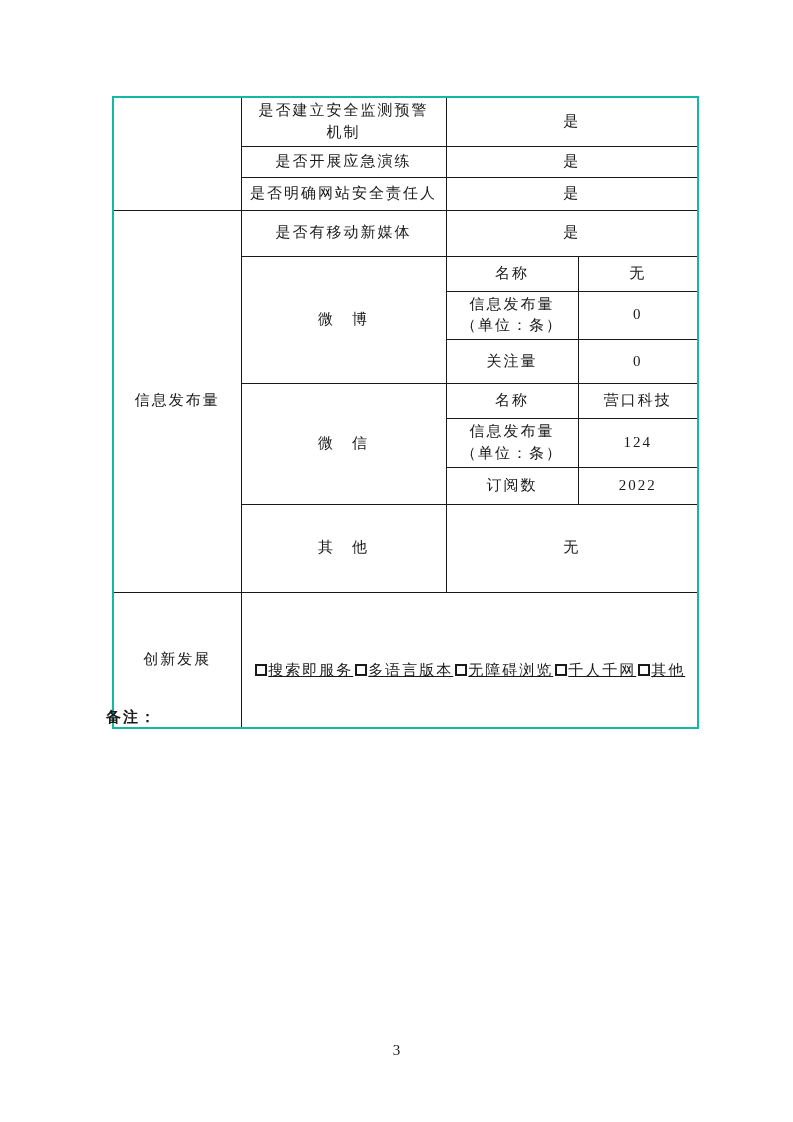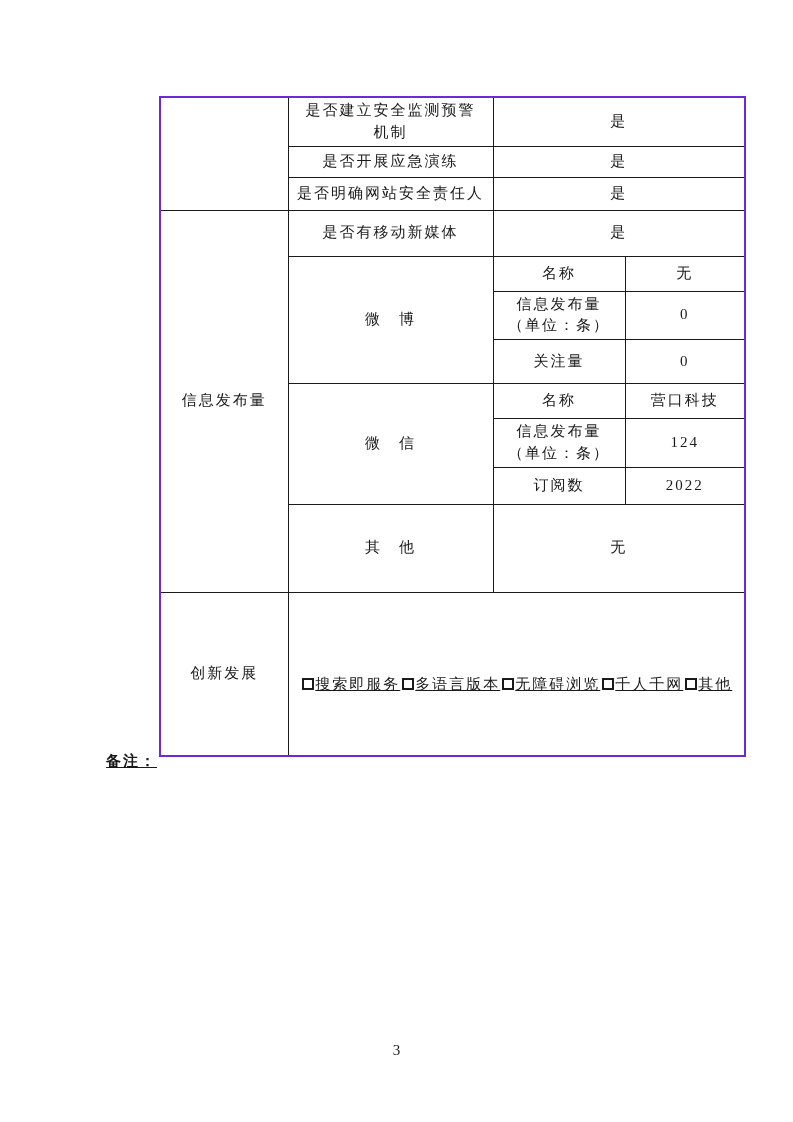--- a/index.html
+++ b/index.html
@@ -12,22 +12,21 @@
     background: #ffffff;
     overflow: hidden;
   }
   table.report {
     position: absolute;
     left: 112px;
     top: 96px;
     width: 585px;
     border-collapse: collapse;
     table-layout: fixed;
-    border: 2px solid #6d28d9;
-    margin-left: 47px;
+    border: 2px solid #14b8a6;
   }
   table.report td {
     border: 1px solid #1a1a1a;
     text-align: center;
     vertical-align: middle;
     font-size: 15px;
     letter-spacing: 2px;
     line-height: 1.45;
     padding: 2px 4px;
     white-space: pre-line;
@@ -48,25 +47,24 @@
     width: 12px;
     height: 12px;
     border: 2px solid #1a1a1a;
     background: #ffffff;
     vertical-align: -1px;
     margin: 0 1px 0 2px;
   }
   .remarks {
     position: absolute;
     left: 106px;
-    top: 752px;
+    top: 708px;
     font-size: 15px;
     font-weight: bold;
     letter-spacing: 2px;
-    text-decoration: underline;
   }
   .page-number {
     position: absolute;
     left: 0;
     top: 1042px;
     width: 100%;
     text-align: center;
     font-size: 15px;
   }
 </style>
@@ -130,21 +128,21 @@
       </tr>
       <tr style="height:37px">
         <td class="bb2">订阅数</td>
         <td class="val bb2">2022</td>
       </tr>
       <tr style="height:88px">
         <td class="br2 bb2">其　他</td>
         <td class="val bb2" colspan="2">无</td>
       </tr>
 
-      <tr style="height:164px">
+      <tr style="height:136px">
         <td class="br2">创新发展</td>
         <td class="options-cell" colspan="3">
           <span class="option"><span class="checkbox-box"></span><span>搜索即服务</span></span><span class="option"><span class="checkbox-box"></span><span>多语言版本</span></span><span class="option"><span class="checkbox-box"></span><span>无障碍浏览</span></span><span class="option"><span class="checkbox-box"></span><span>千人千网</span></span><span class="option"><span class="checkbox-box"></span><span>其他</span></span>
         </td>
       </tr>
     </tbody>
   </table>
 
   <div class="remarks">备注：</div>
 

